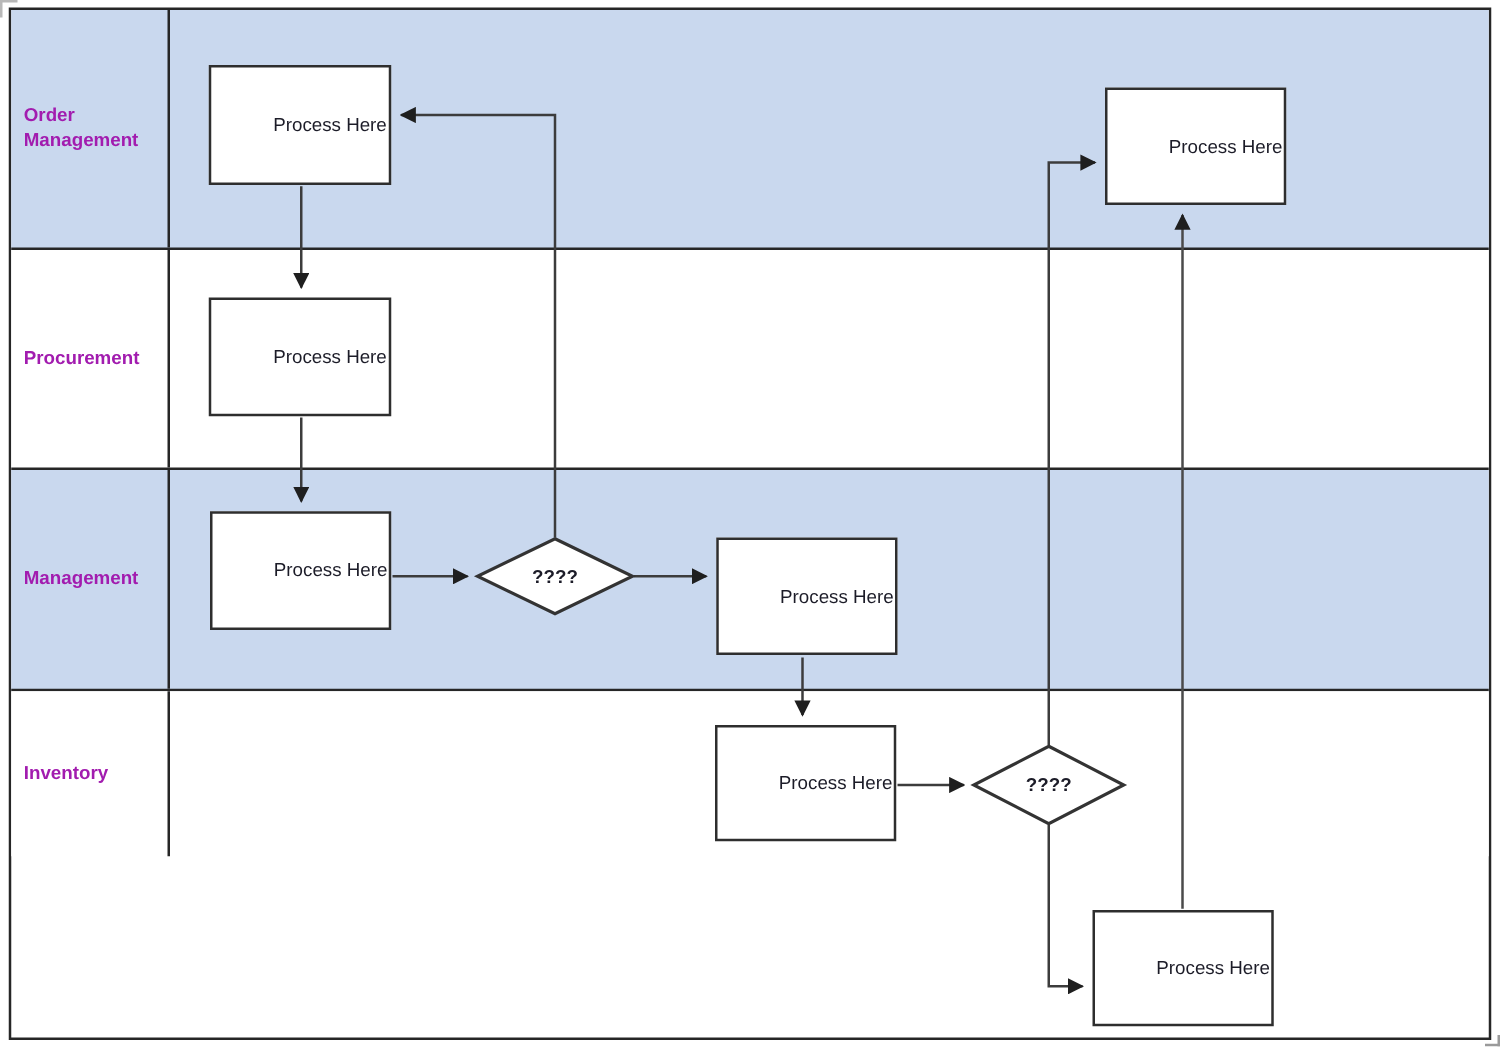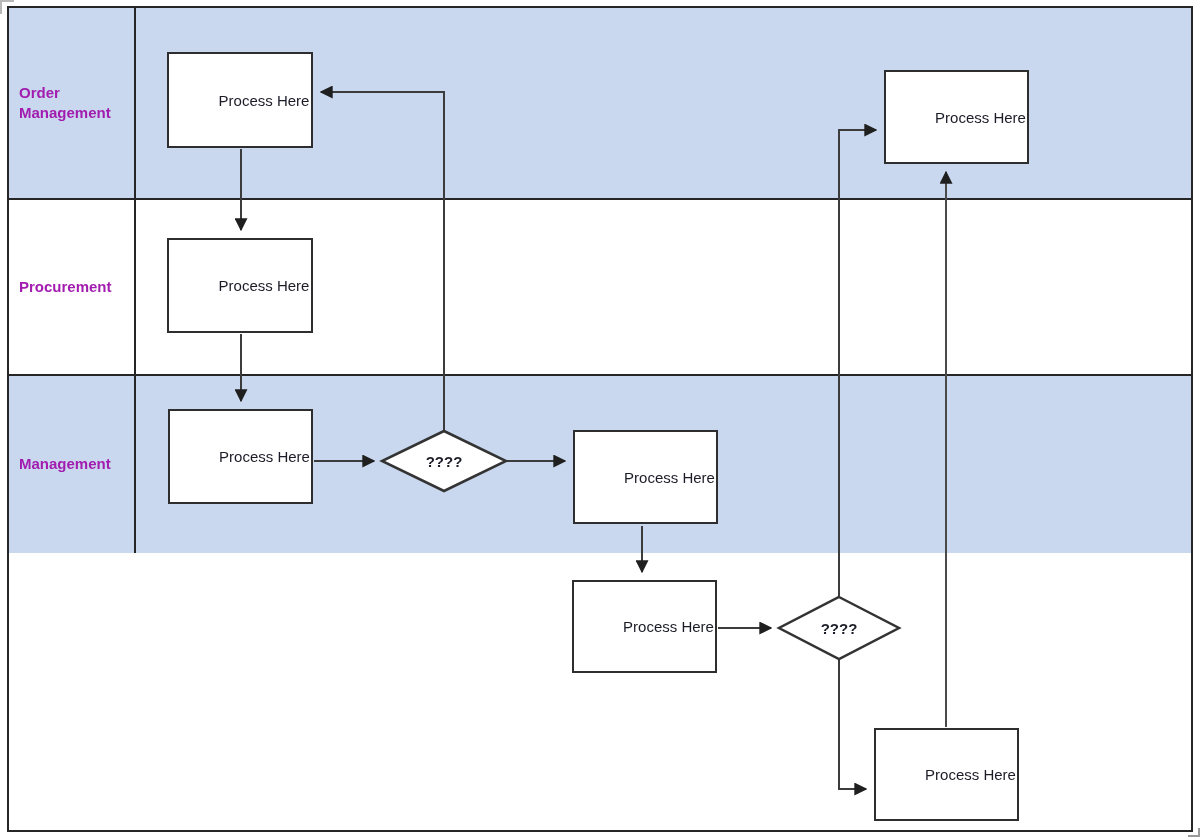--- a/index.html
+++ b/index.html
@@ -69,20 +69,26 @@
         <div class="lane-label">Procurement</div>
       </div>
       <div class="lane-body"></div>
     </div>
     <div class="lane blue" style="height:177px">
       <div class="lane-label-cell">
         <div class="lane-label">Management</div>
       </div>
       <div class="lane-body"></div>
     </div>
+    <div class="lane white" style="height:132px">
+      <div class="lane-label-cell">
+        <div class="lane-label">Inventory</div>
+      </div>
+      <div class="lane-body"></div>
+    </div>
   </div>
 
   <svg id="connector-layer" viewBox="0 0 1200 839" xmlns="http://www.w3.org/2000/svg">
     <defs>
       <marker id="arrow" viewBox="0 0 10 10" refX="9" refY="5" markerWidth="6.5" markerHeight="6.5" orient="auto-start-reverse">
         <path d="M0,0 L10,5 L0,10 z" fill="#1f1f1f"></path>
       </marker>
     </defs>
 
     <path d="M241,149 L241,230" fill="none" stroke="#3c3c3c" stroke-width="2" marker-end="url(#arrow)"></path>

